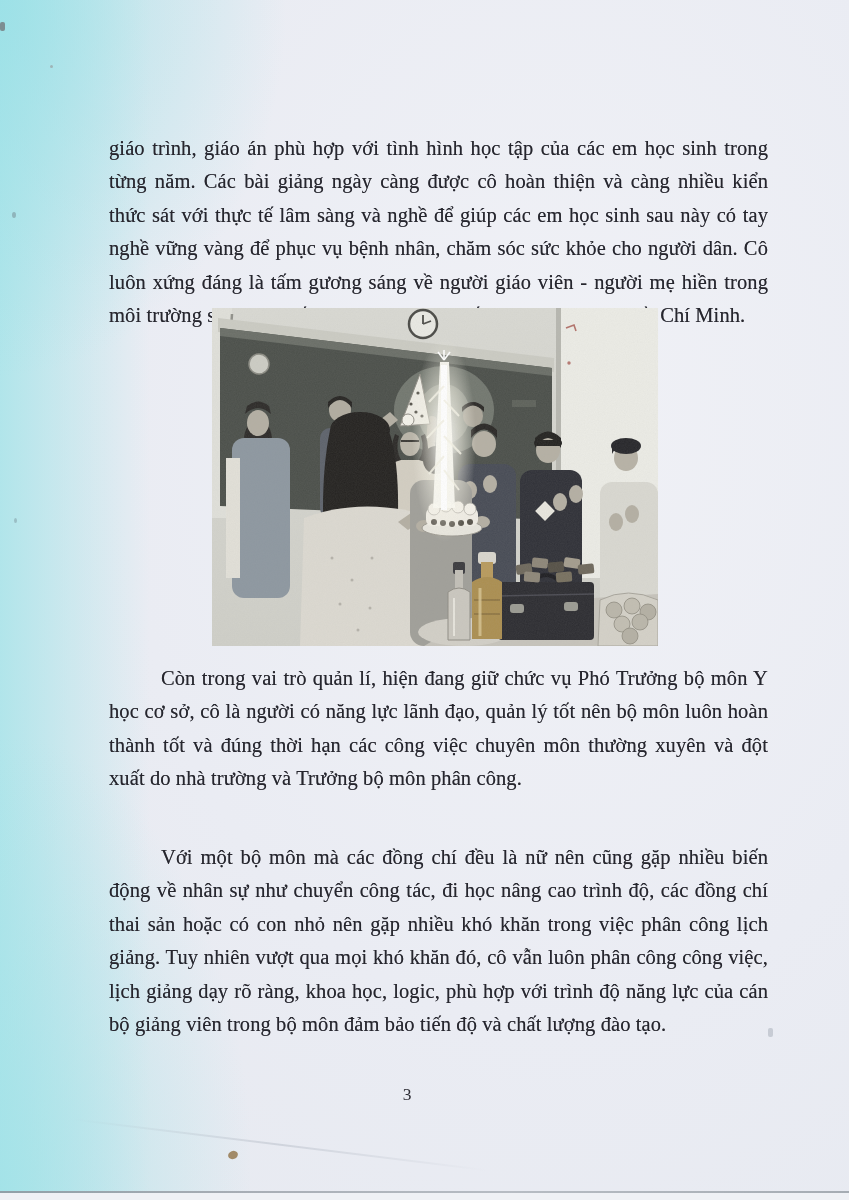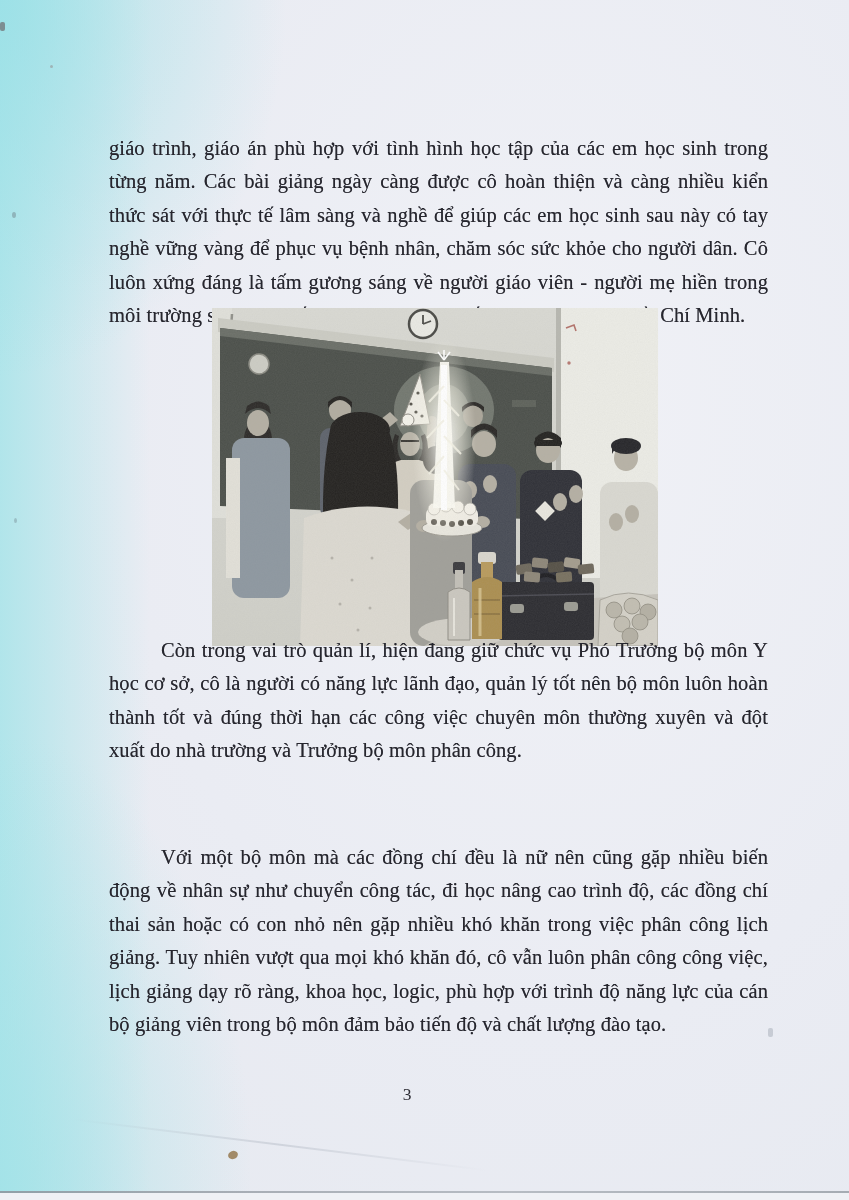--- a/index.html
+++ b/index.html
@@ -23,21 +23,21 @@
   .below-edge{position:absolute;left:0;top:1193px;width:100%;height:7px;background:#eff1f5;}
 
   .para{
     position:absolute;left:100px;width:659px;
     margin:9px;font-size:20.5px;line-height:33.4px;color:#26262e;
     text-align:justify;letter-spacing:.1px;
     text-shadow:0 0 .4px rgba(38,38,46,.55);
   }
   .para.indent{text-indent:52px;}
   #para-1{top:123px;}
-  #para-2{top:625px;}
+  #para-2{top:653px;}
   #para-3{top:832px;}
 
   .photo{position:absolute;left:212px;top:308px;width:446px;height:338px;margin:0;}
   .photo svg{display:block;width:446px;height:338px;}
 
   .page-number{position:absolute;top:1084px;left:0;width:814px;text-align:center;
     font-size:17.5px;color:#2e2e36;}
 
   
   .speck{position:absolute;border-radius:50%;}

